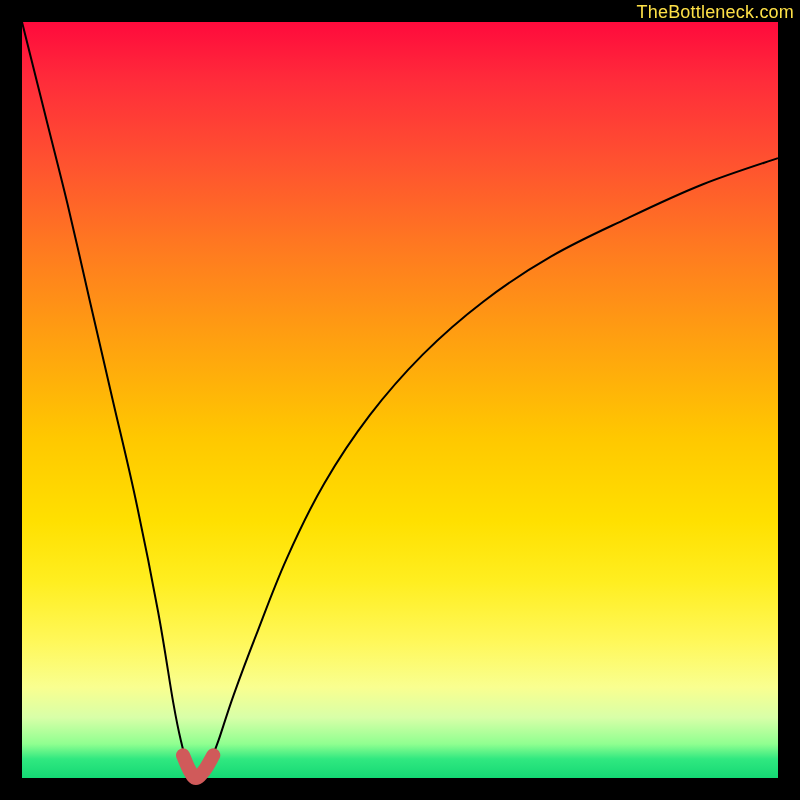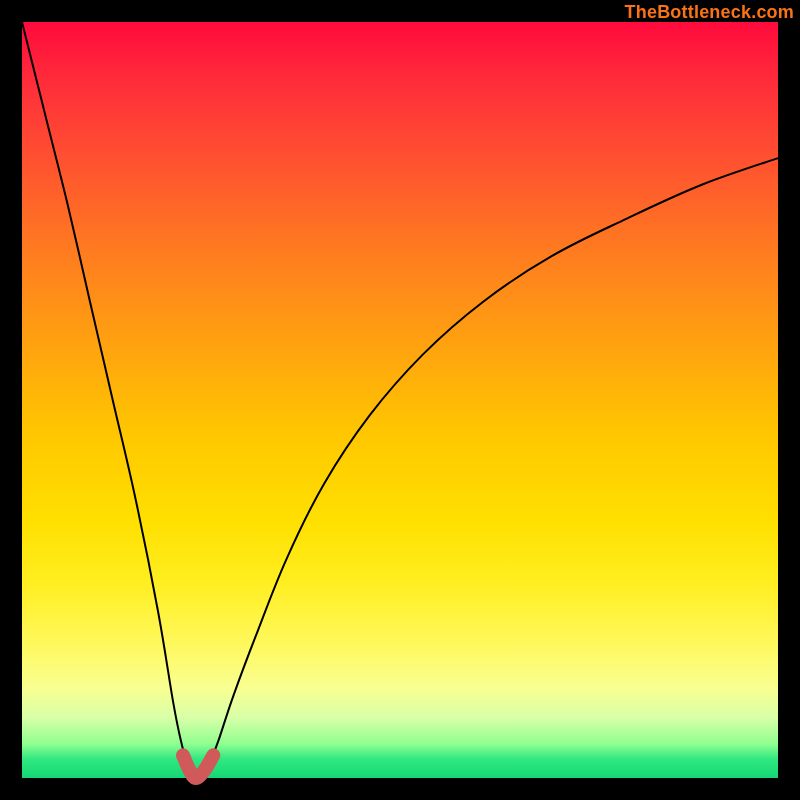--- a/index.html
+++ b/index.html
@@ -28,22 +28,22 @@
       #30e880 97.5%,
       #14d874 100%
     );
   }
 
   .watermark {
     position: absolute;
     top: 2px;
     right: 6px;
     font-size: 18px;
-    color: #f97316;
-    font-weight: 700;
+    color: #fde047;
+    font-weight: 400;
     letter-spacing: 0.2px;
     z-index: 10;
   }
 
   svg.plot {
     position: absolute;
     left: 0; top: 0;
     width: 756px;
     height: 756px;
     overflow: visible;

